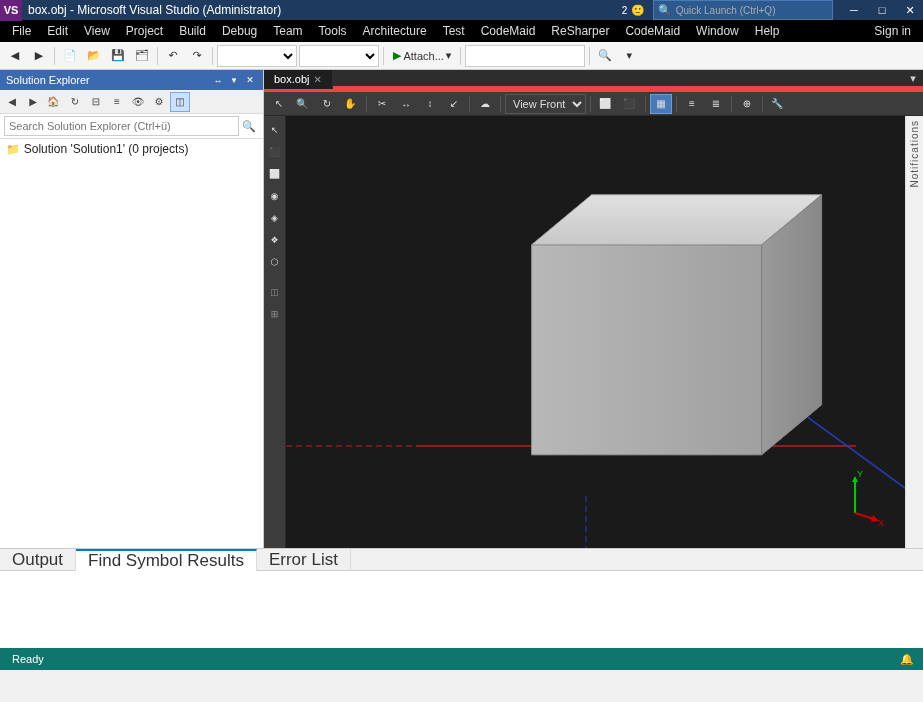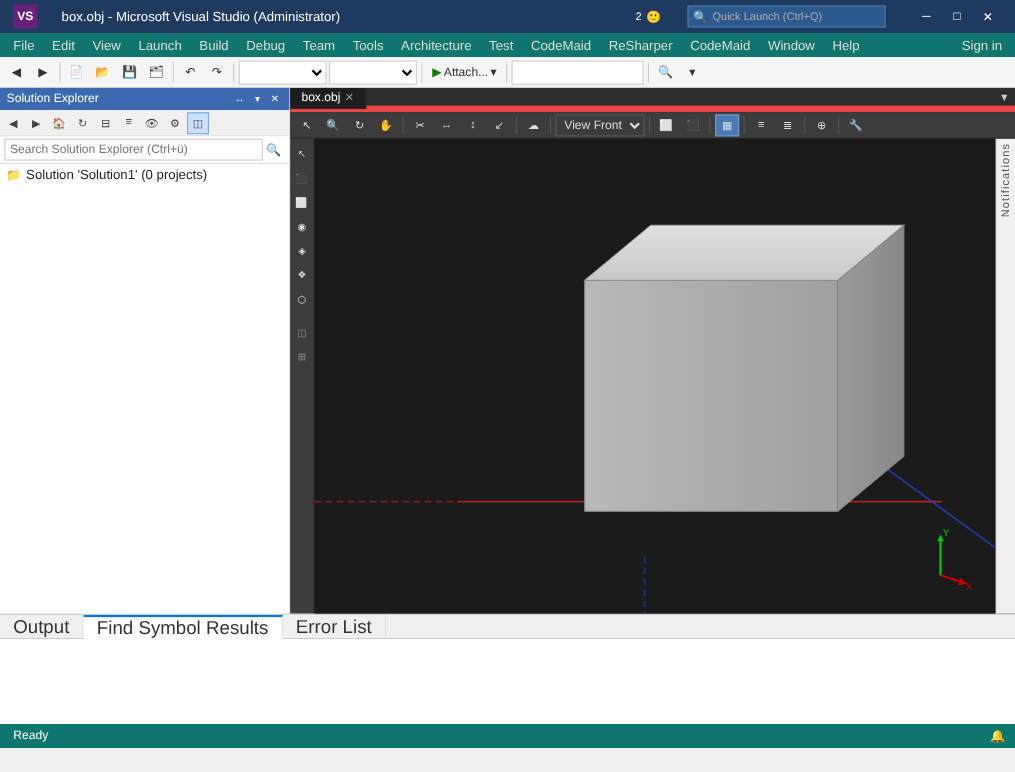--- a/index.html
+++ b/index.html
@@ -1,33 +1,33 @@
 <!DOCTYPE html>
 <html><head>
   <meta charset="utf-8">
   <style>
     * { margin: 0; padding: 0; box-sizing: border-box; }
     body { font-family: 'Segoe UI', Tahoma, Geneva, Verdana, sans-serif; font-size: 12px; background: #f0f0f0; overflow: hidden; width: 923px; height: 702px; }
 
     
     #title-bar {
-      display: flex; align-items: center; background: #1e3a5f; height: 30px; padding: 0 12px; color: white; gap: 16px;
+      display: flex; align-items: center; background: #1e3a5f; height: 20px; padding: 0 0; color: white;
     }
     #title-bar .vs-logo { width: 22px; height: 22px; background: #68217a; margin-right: 6px; display: flex; align-items: center; justify-content: center; font-size: 11px; font-weight: bold; color: white; }
     #title-bar .title-text { flex: 1; font-size: 12px; color: #ffffff; }
     #title-bar .window-controls { display: flex; gap: 2px; }
     #title-bar .win-btn { width: 26px; height: 20px; background: transparent; border: none; color: white; cursor: pointer; font-size: 11px; display: flex; align-items: center; justify-content: center; }
 
     
     #title-bar .quick-launch { display: flex; align-items: center; background: #2d5a8e; border: 1px solid #4a7ab5; height: 20px; width: 180px; margin-right: 8px; padding: 0 4px; color: #ccc; font-size: 11px; }
     #title-bar .notification-icons { display: flex; align-items: center; gap: 4px; margin-right: 8px; color: white; font-size: 11px; }
 
     
     #menu-bar {
-      display: flex; align-items: center; background: #0f766e; height: 22px; padding: 0 4px; color: #ddd;
+      display: flex; align-items: center; background: #000000; height: 22px; padding: 0 4px; color: #ddd;
     }
     #menu-bar .menu-item { padding: 2px 8px; font-size: 12px; cursor: pointer; color: #ddd; }
     #menu-bar .sign-in { margin-left: auto; padding: 2px 8px; color: #ddd; font-size: 12px; cursor: pointer; }
 
     
     #toolbar {
       display: flex; align-items: center; background: #f5f5f5; height: 28px; border-bottom: 1px solid #ccc; padding: 0 4px; gap: 2px;
     }
     #toolbar .tb-btn { width: 22px; height: 22px; background: transparent; border: 1px solid transparent; cursor: pointer; display: flex; align-items: center; justify-content: center; font-size: 11px; color: #333; }
     #toolbar .separator { width: 1px; height: 18px; background: #ccc; margin: 0 2px; }
@@ -125,21 +125,21 @@
     <button class="win-btn">─</button>
     <button class="win-btn">□</button>
     <button class="win-btn close-btn">✕</button>
   </div>
 </div>
 
 <div id="menu-bar">
   <span class="menu-item">File</span>
   <span class="menu-item">Edit</span>
   <span class="menu-item">View</span>
-  <span class="menu-item">Launch</span>
+  <span class="menu-item">Project</span>
   <span class="menu-item">Build</span>
   <span class="menu-item">Debug</span>
   <span class="menu-item">Team</span>
   <span class="menu-item">Tools</span>
   <span class="menu-item">Architecture</span>
   <span class="menu-item">Test</span>
   <span class="menu-item">CodeMaid</span>
   <span class="menu-item">ReSharper</span>
   <span class="menu-item">CodeMaid</span>
   <span class="menu-item">Window</span>

